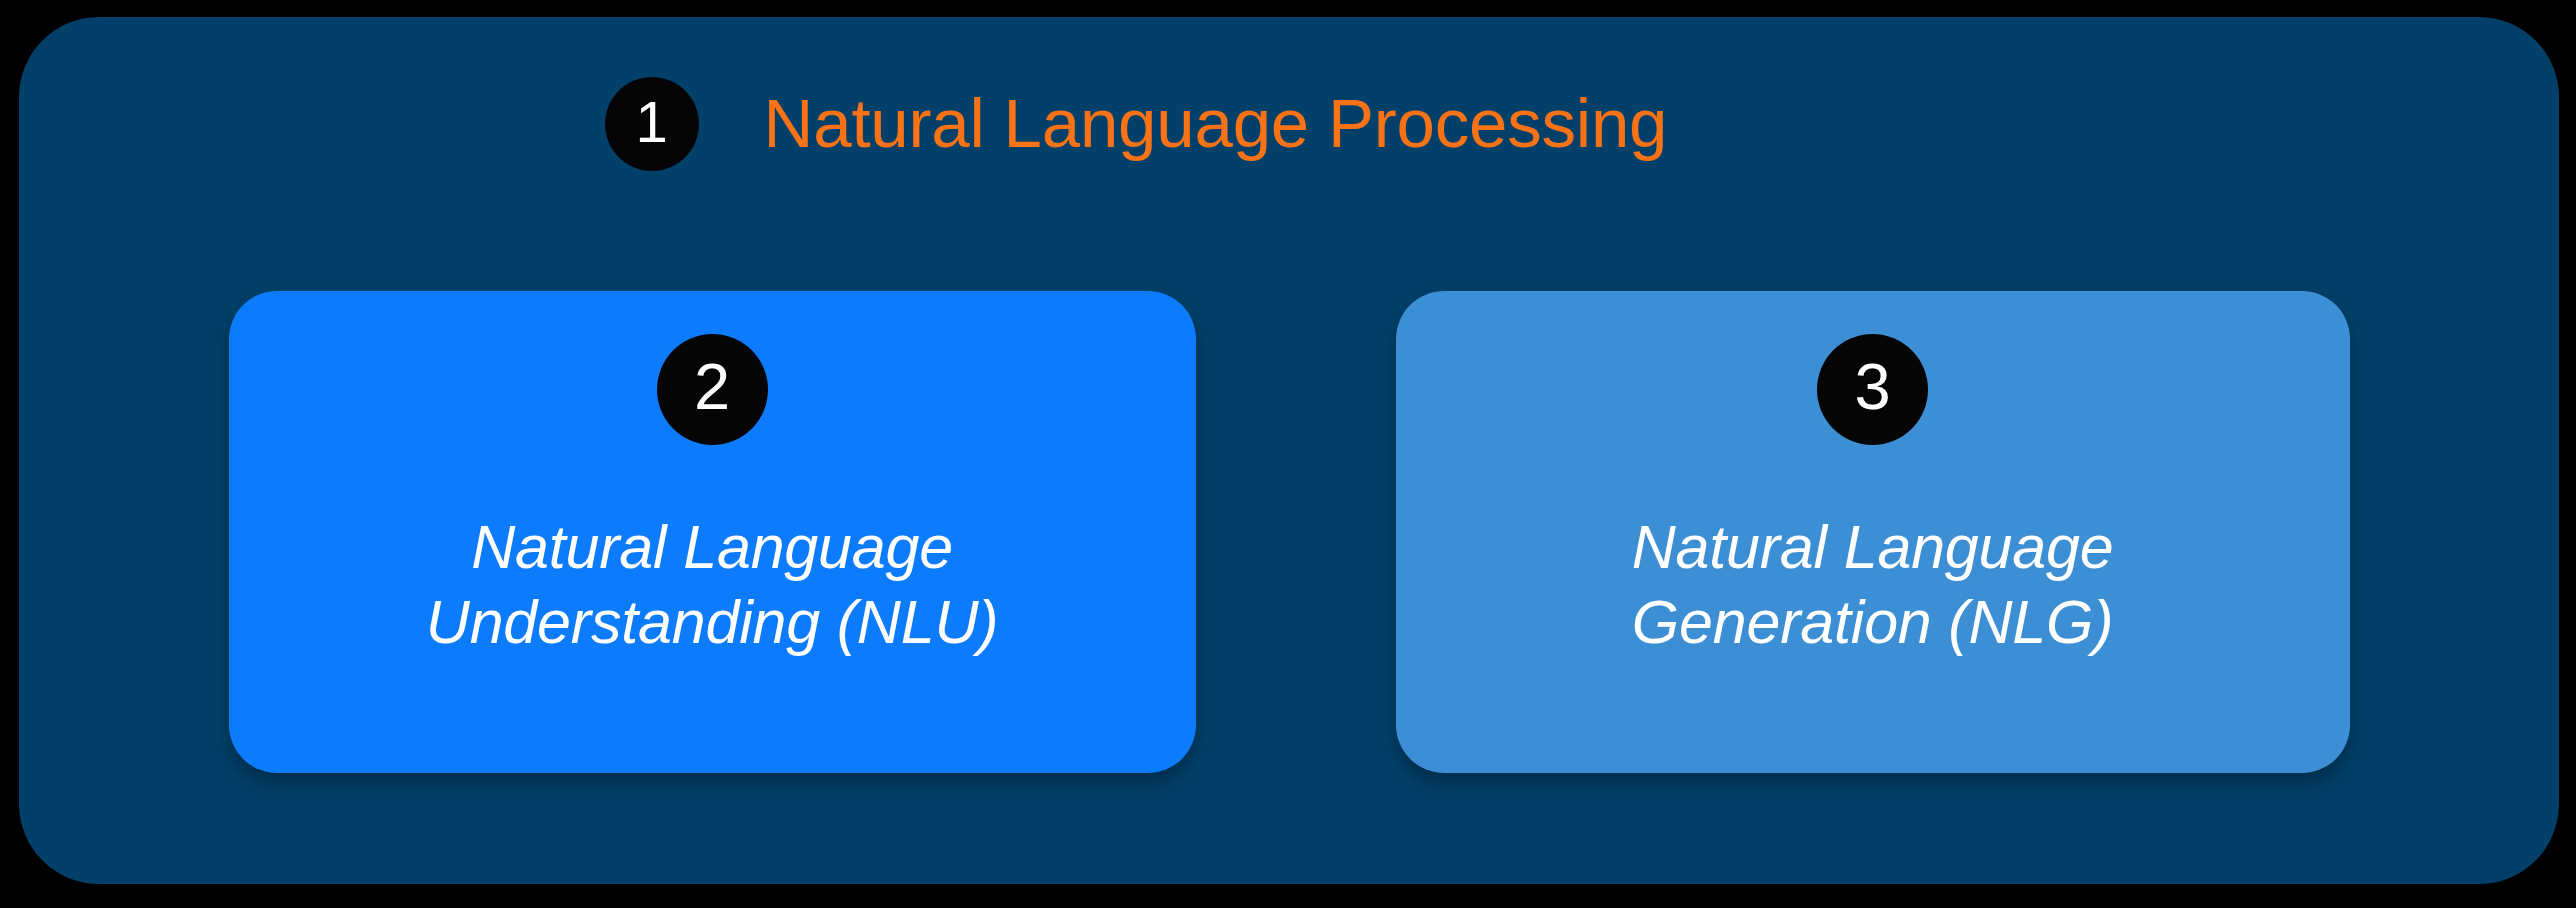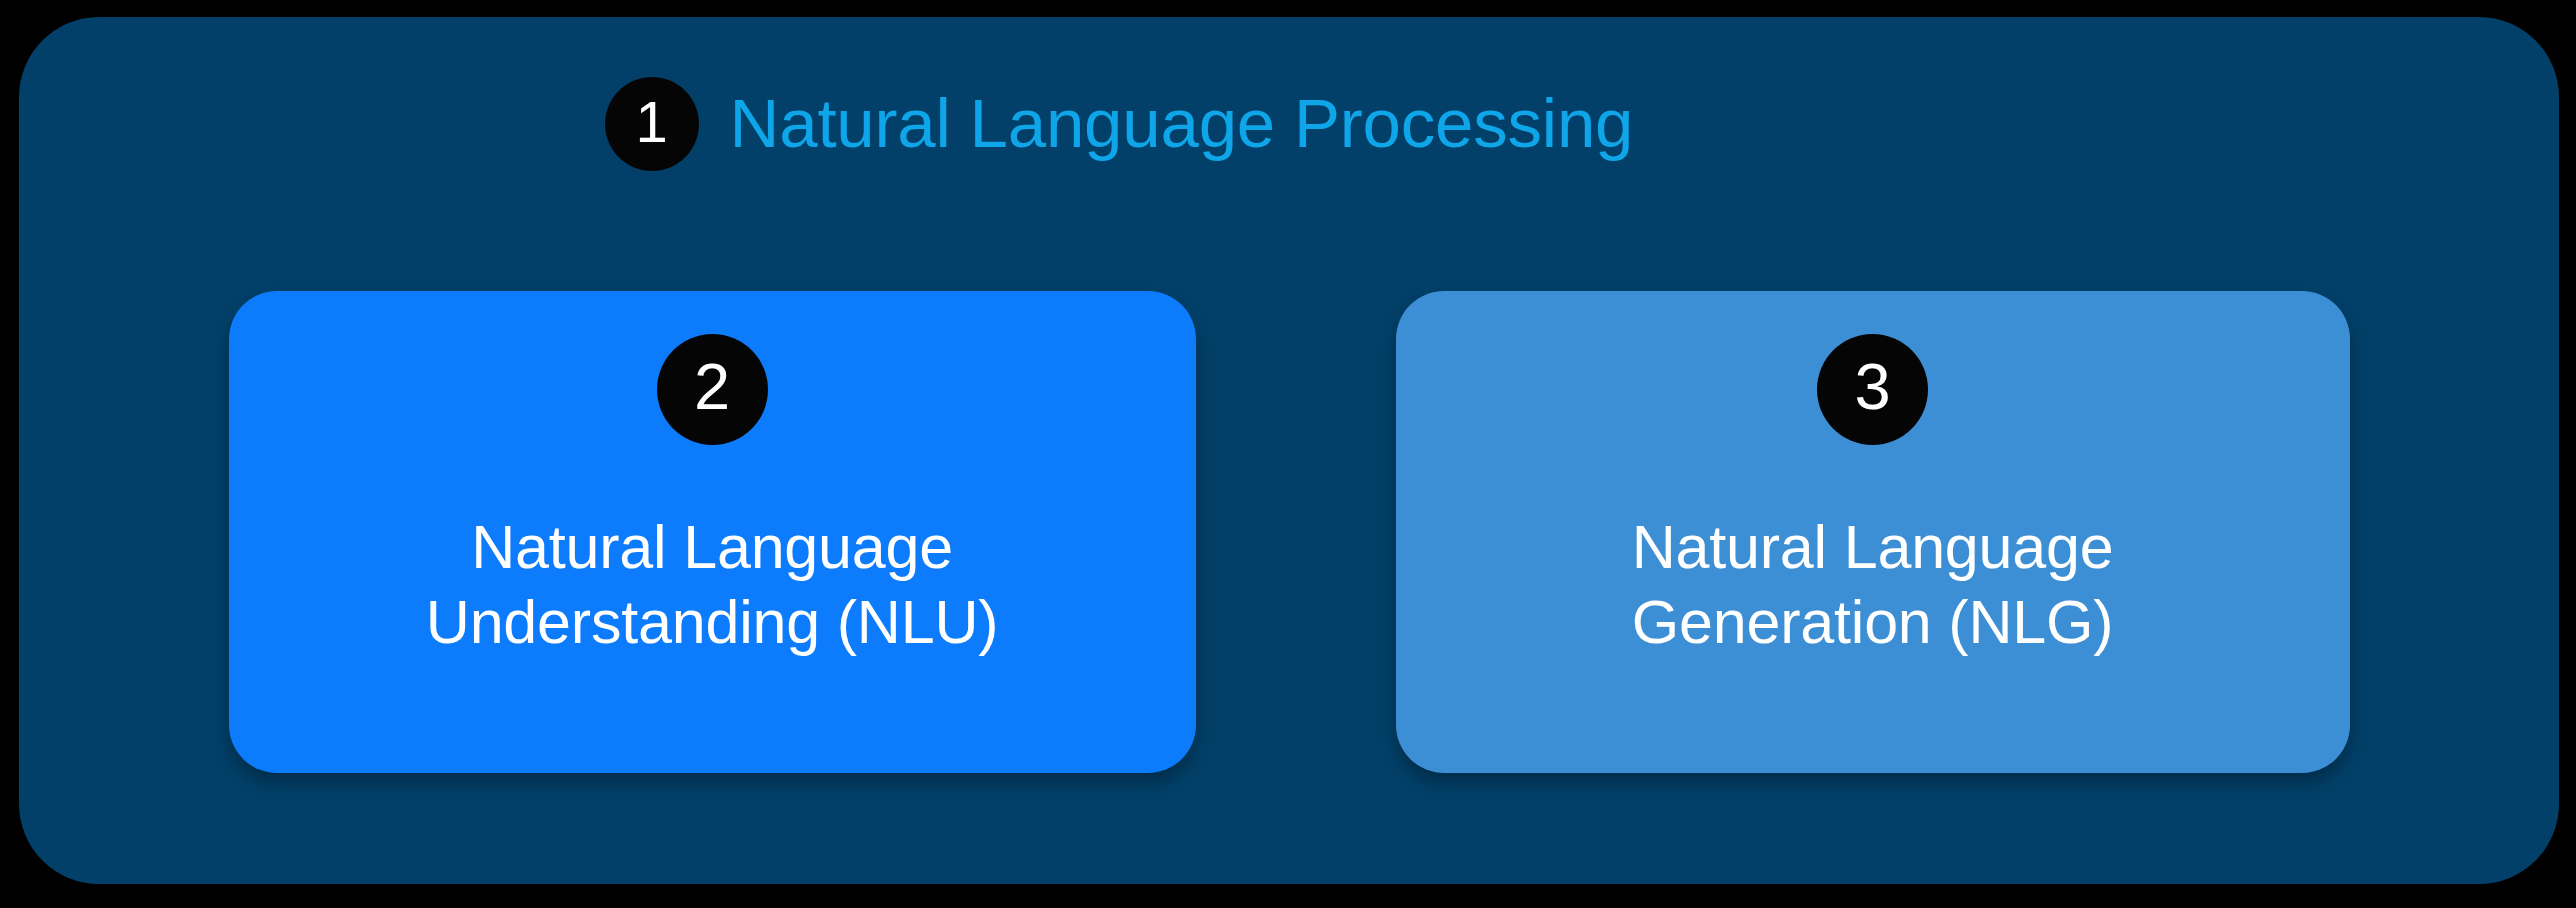--- a/index.html
+++ b/index.html
@@ -65,22 +65,22 @@
 
   #badge-1 {
     width: 94px;
     height: 94px;
     font-size: 58px;
     padding-bottom: 3.7px;
     box-sizing: border-box;
   }
 
   #nlp-title {
-    margin-left: 31px;
-    color: #0ea5e9;
+    margin-left: 65px;
+    color: #f97316;
     font-size: 69px;
     font-weight: 400;
     line-height: 1.05;
     letter-spacing: -0.2px;
     white-space: nowrap;
   }
 
   
   #cards-row {
     position: absolute;
@@ -125,20 +125,21 @@
 
   .card-label {
     margin-top: 65px;
     color: #ffffff;
     font-size: 61px;
     font-weight: 400;
     line-height: 1.24;
     text-align: center;
     white-space: pre-line;
     letter-spacing: -0.2px;
+    font-style: italic;
   }
 </style>
 </head>
 <body>
 
 <div id="canvas">
 
   <div id="nlp-container">
 
     <div id="title-row">

